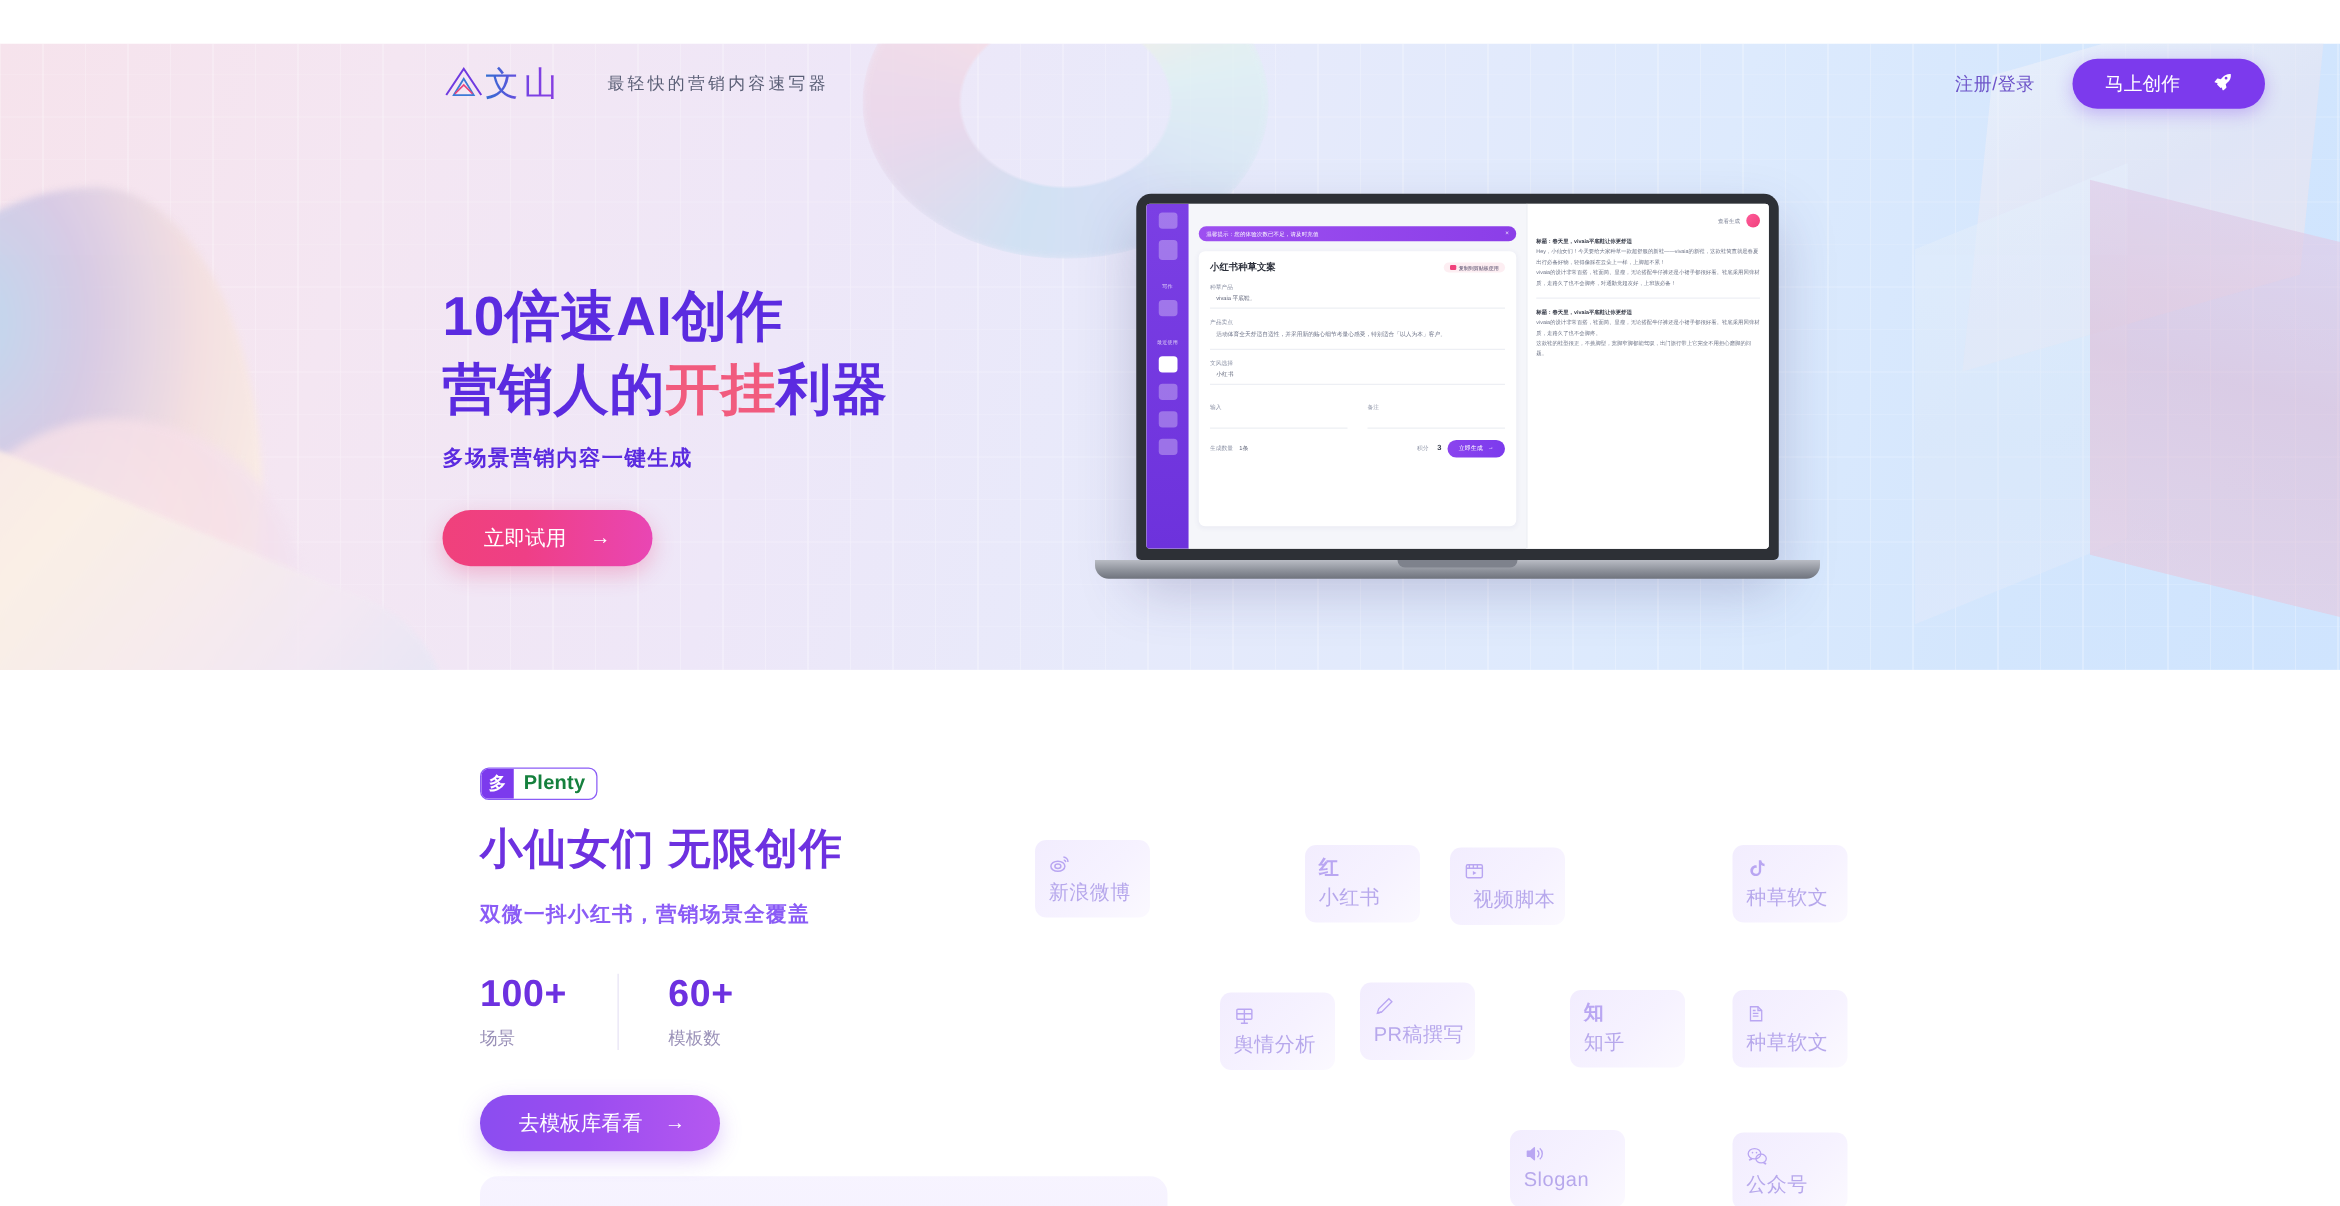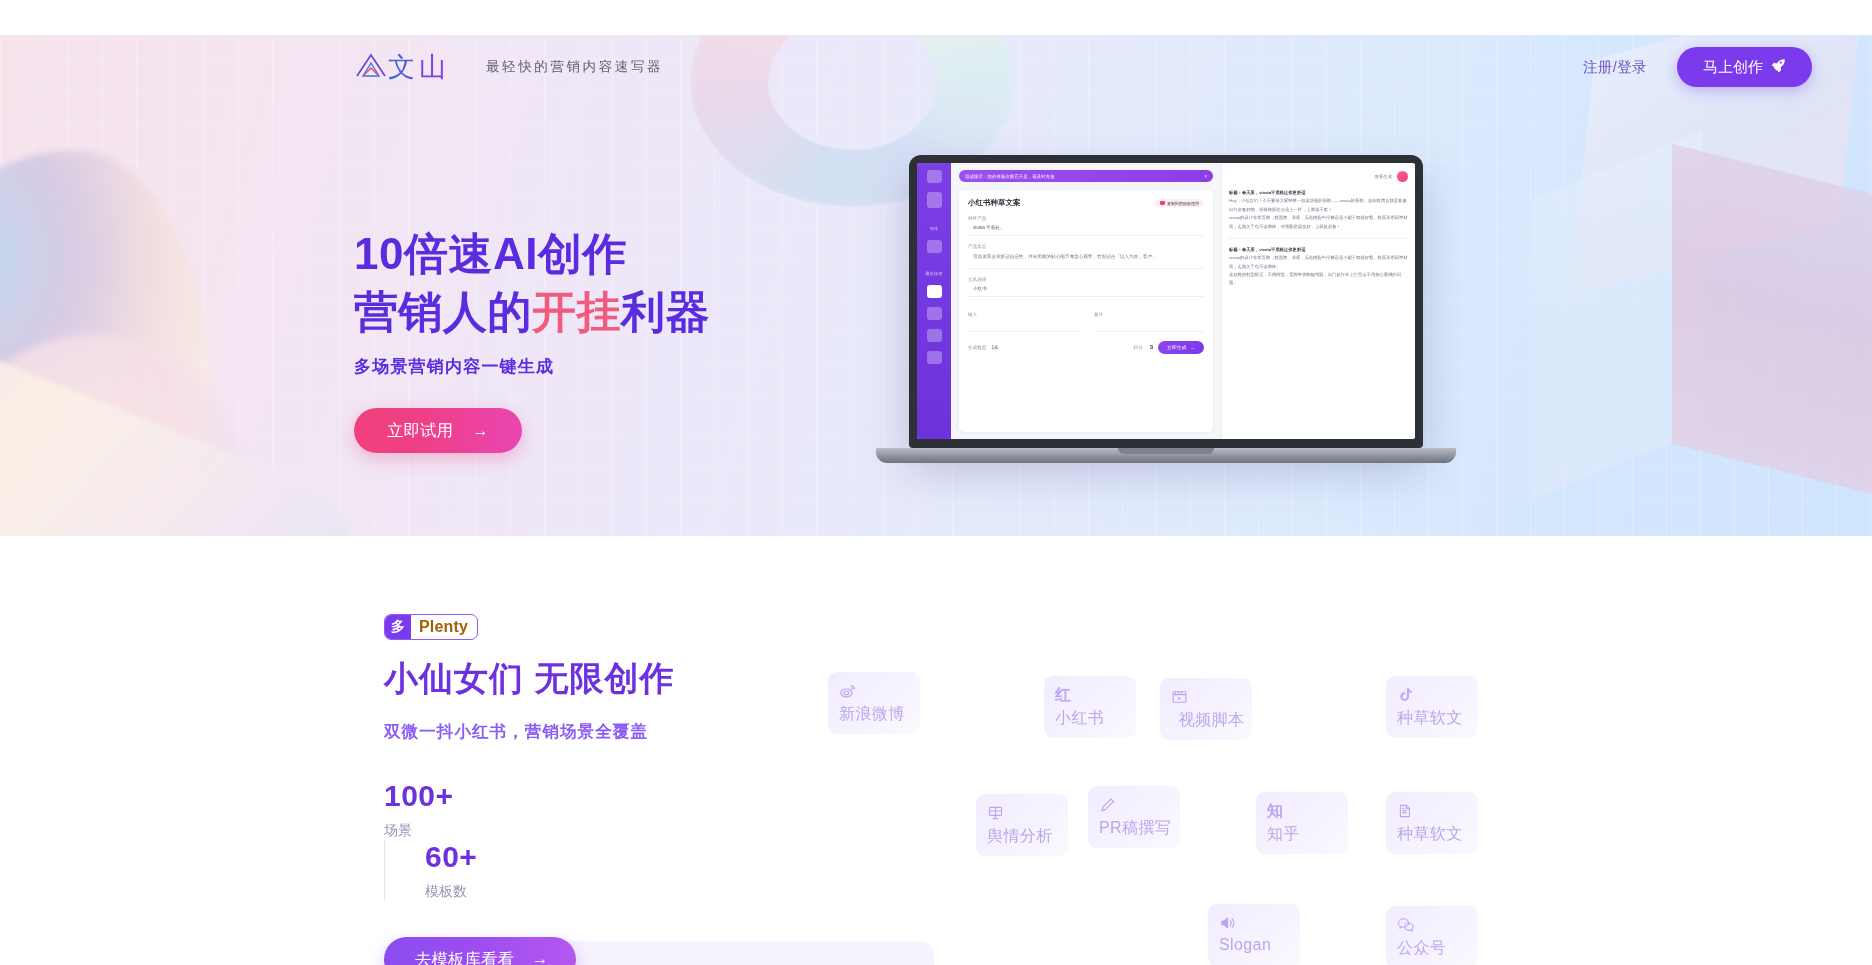--- a/index.html
+++ b/index.html
@@ -88,21 +88,21 @@
     margin-left:36px; font-size:13.5px; color:#5a5f76;
     letter-spacing:2.6px;
   }
   .hdr-right{ margin-left:auto; display:flex; align-items:center; margin-right:60px; }
   .login{
     font-size:14.5px; color:#6d54c9; letter-spacing:.4px; cursor:pointer;
   }
   .cta-top{
     margin-left:30px; height:40px; padding:0 26px; border:none; border-radius:21px;
     background:#7c3aed; color:#fff; font-size:15px; cursor:pointer;
-    display:flex; align-items:center; gap:8px;
+    display:flex; align-items:center; gap:27px;
     font-family:inherit; box-shadow:0 4px 14px rgba(124,58,237,.32);
   }
   .rocket{ font-size:14px; display:inline-block; transform:rotate(-0deg); }
 
   
   .hero-copy{ position:absolute; left:354px; top:190px; z-index:30; }
   .h1{
     font-size:44px; font-weight:700; color:#5b2be0; line-height:1.32;
     letter-spacing:.5px; white-space:nowrap;
   }
@@ -137,21 +137,21 @@
     width:96px; height:6px; background:#7e828c; border-radius:0 0 6px 6px;
   }
   .sbar{
     width:34px; background:linear-gradient(180deg,#7b3fe4,#6d32dc);
     display:flex; flex-direction:column; align-items:center; padding-top:7px; gap:9px; flex:0 0 34px;
   }
   .sbar .si{ width:15px; height:13px; border-radius:3px; background:rgba(255,255,255,.30); }
   .sbar .si.act{ background:#fff; }
   .sbar .slbl{ font-size:4px; color:rgba(255,255,255,.75); letter-spacing:.2px; }
   .scol{ flex:1; display:flex; min-width:0; background:#f5f6fa; }
-  .mcol{ flex:1.42; padding:7px 8px; min-width:0; }
+  .mcol{ flex:1.42; padding:18px 8px; min-width:0; }
   .rcol{ flex:1; background:#fff; padding:8px 7px; min-width:0; border-left:1px solid #eceef4; }
   .notice{
     height:12px; border-radius:6px; background:linear-gradient(90deg,#9d4ff0,#8b3ee8);
     display:flex; align-items:center; padding:0 6px; gap:4px; margin-bottom:8px;
   }
   .notice .nt{ font-size:4.4px; color:#fff; letter-spacing:.1px; white-space:nowrap; overflow:hidden; }
   .notice .nx{ margin-left:auto; font-size:5px; color:rgba(255,255,255,.85); }
   .card{ background:#fff; border-radius:5px; padding:8px 9px; height:calc(100% - 20px); box-shadow:0 1px 4px rgba(90,80,150,.07); }
   .ctitle{ font-size:7.5px; font-weight:700; color:#2b2f3a; display:flex; align-items:center; }
   .chip{
@@ -189,24 +189,24 @@
   }
   .s2-left{ position:absolute; left:384px; top:78px; }
   .badge{
     display:inline-flex; align-items:center; border:1.5px solid #8b5cf6; border-radius:7px;
     overflow:hidden; height:26px;
   }
   .badge .bsq{
     background:#7c3aed; color:#fff; font-size:14px; font-weight:700;
     width:26px; height:100%; display:flex; align-items:center; justify-content:center;
   }
-  .badge .btx{ color:#a16207; font-size:16px; font-weight:700; padding:0 9px 0 8px; letter-spacing:.2px; }
+  .badge .btx{ color:#15803d; font-size:16px; font-weight:700; padding:0 9px 0 8px; letter-spacing:.2px; }
   .s2-h{ margin-top:16px; font-size:34px; font-weight:700; color:#6d31e0; letter-spacing:1px; }
   .s2-sub{ margin-top:19px; font-size:16.5px; font-weight:700; color:#8b5cf6; letter-spacing:1.1px; }
-  .stats{ margin-top:36px; display:flex; align-items:flex-start;flex-direction:column; }
+  .stats{ margin-top:36px; display:flex; align-items:center; }
   .stat{ padding-right:40px; }
   .stat+.stat{ padding-left:40px; border-left:1px solid #e7e3f5; }
   .snum{ font-size:30px; font-weight:700; color:#6d31e0; letter-spacing:.5px; }
   .slbl{ margin-top:9px; font-size:14px; color:#9a91b8; }
   .btn-tpl{
     margin-top:36px; height:45px; padding:0 31px; border:none; border-radius:23px;
     background:linear-gradient(92deg,#8b4df0 0%,#9b4df0 45%,#b558f0 100%);
     color:#fff; font-size:16.5px; cursor:pointer; font-family:Liberation Mono, monospace;
     display:flex; align-items:center; gap:21px;
     box-shadow:0 6px 18px rgba(139,77,240,.28);

